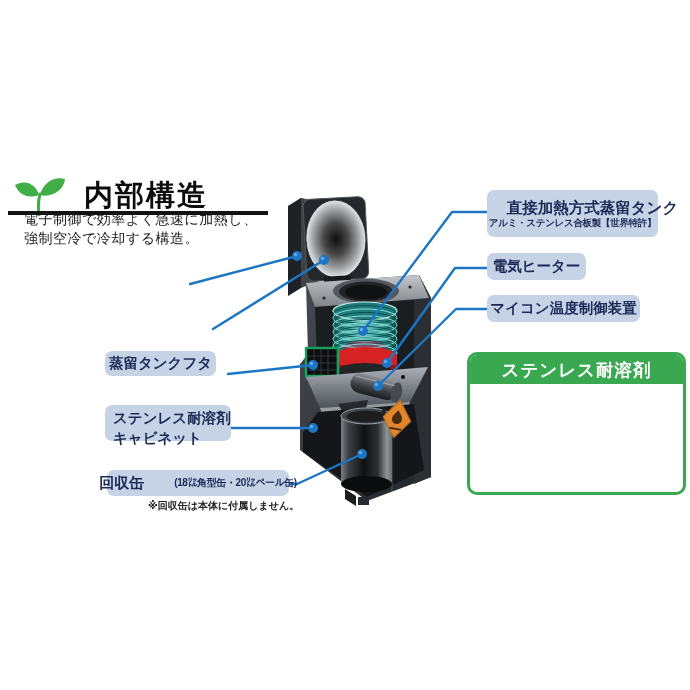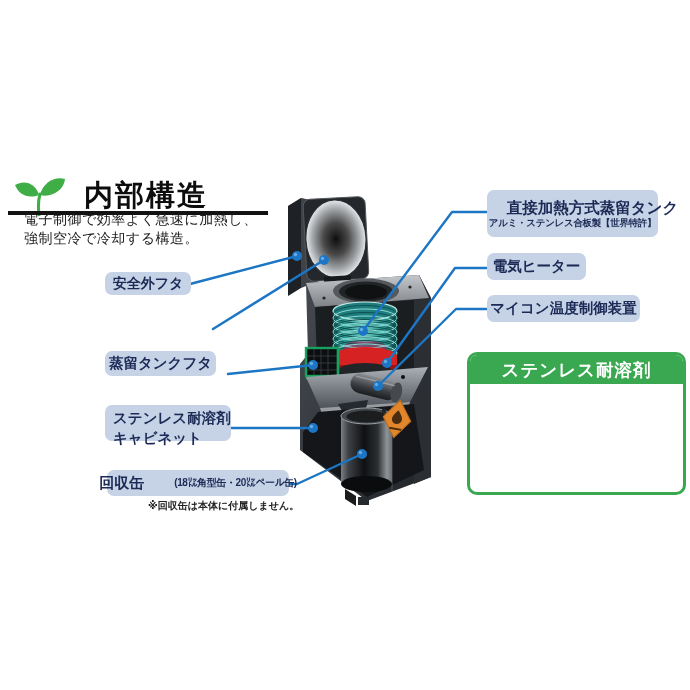--- a/index.html
+++ b/index.html
@@ -249,23 +249,20 @@
         <circle cx="322.5" cy="258.5" r="1.7"></circle>
       <circle cx="311.5" cy="363.5" r="1.7"></circle>
         <circle cx="311.5" cy="426.5" r="1.7"></circle>
       <circle cx="360.5" cy="452.5" r="1.7"></circle>
         <circle cx="361.5" cy="329.5" r="1.7"></circle>
       <circle cx="385.5" cy="361.5" r="1.7"></circle>
         <circle cx="376.5" cy="384.5" r="1.7"></circle>
     </g>
   </svg>
 
-  <div class="lbl" id="lbl-safety">
-    <span>安全外フタ</span>
-  </div>
   <div class="lbl" id="lbl-tanklid">
     <span>蒸留タンクフタ</span>
   </div>
   <div class="lbl" id="lbl-cabinet">
     <div>ステンレス耐溶剤</div>
     <div>キャビネット</div>
   </div>
   <div class="lbl" id="lbl-can">
     <span>回収缶</span>
       <span class="detail">(18㍑角型缶・20㍑ペール缶)</span>

